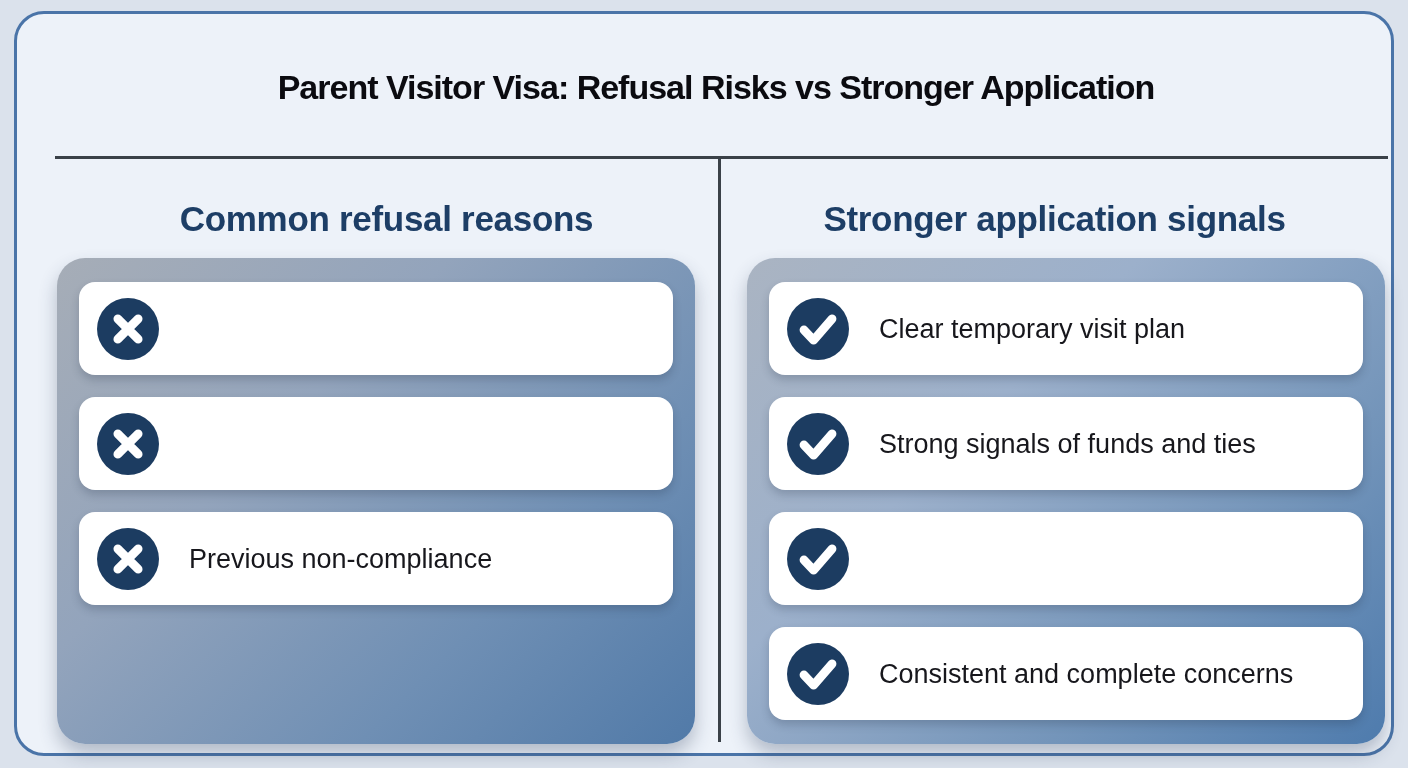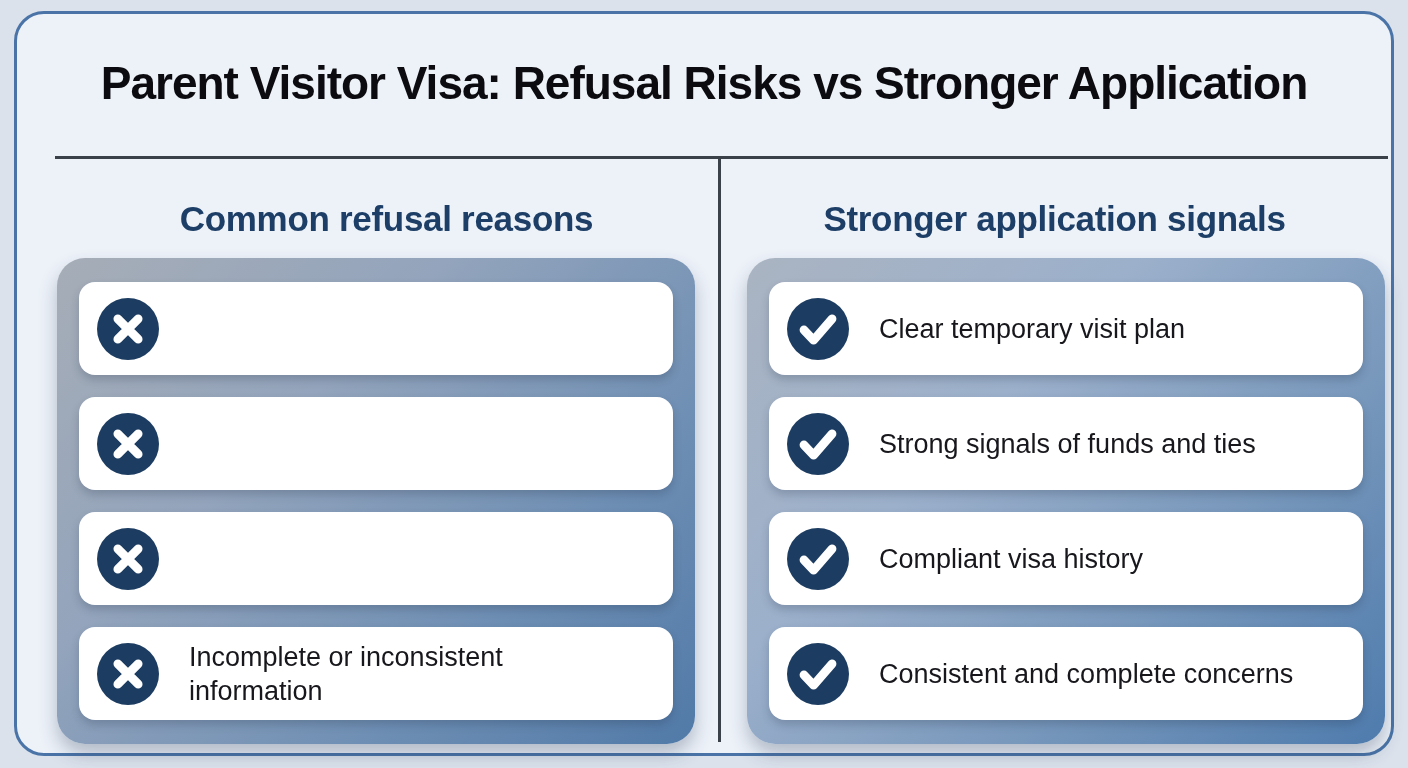--- a/index.html
+++ b/index.html
@@ -24,23 +24,23 @@
     height: 739px;
     background: #edf2f9;
     border: 3px solid #4a74a8;
     border-radius: 30px;
   }
   .title {
     position: absolute;
     left: 0;
     top: 42px;
     width: 100%;
-    margin: 0;
+    margin: 12px;
     text-align: center;
-    font-size: 46px;
+    font-size: 34px;
     font-weight: bold;
     letter-spacing: -1px;
     color: #0b0b10;
   }
   .h-divider {
     position: absolute;
     left: 38px;
     top: 142px;
     width: 1333px;
     height: 3px;
@@ -147,31 +147,23 @@
         </span>
       </div>
 
       <div class="item-card">
         <span class="badge">
           <svg width="62" height="62" viewBox="0 0 64 64">
             <circle cx="32" cy="32" r="32" fill="#1c3c61"></circle>
             <path d="M21.5 21.5 L42.5 42.5 M42.5 21.5 L21.5 42.5" stroke="#ffffff" stroke-width="9" stroke-linecap="round"></path>
           </svg>
         </span>
-      </div>
-
-      <div class="item-card">
-        <span class="badge">
-          <svg width="62" height="62" viewBox="0 0 64 64">
-            <circle cx="32" cy="32" r="32" fill="#1c3c61"></circle>
-            <path d="M21.5 21.5 L42.5 42.5 M42.5 21.5 L21.5 42.5" stroke="#ffffff" stroke-width="9" stroke-linecap="round"></path>
-          </svg>
-        </span>
-        <span class="item-text">Incomplete or inconsistent information</span>
-      </div>
+        <span class="item-text">Previous non-compliance</span>
+      </div>
+
 
     </div>
 
     <div class="panel right-panel">
 
       <div class="item-card">
         <span class="badge">
           <svg width="62" height="62" viewBox="0 0 64 64">
             <circle cx="32" cy="32" r="32" fill="#1c3c61"></circle>
             <path d="M17.5 33 L27.5 43.5 L46.5 21.5" stroke="#ffffff" stroke-width="9" stroke-linecap="round" stroke-linejoin="round" fill="none"></path>
@@ -190,21 +182,20 @@
         <span class="item-text">Strong signals of funds and ties</span>
       </div>
 
       <div class="item-card">
         <span class="badge">
           <svg width="62" height="62" viewBox="0 0 64 64">
             <circle cx="32" cy="32" r="32" fill="#1c3c61"></circle>
             <path d="M17.5 33 L27.5 43.5 L46.5 21.5" stroke="#ffffff" stroke-width="9" stroke-linecap="round" stroke-linejoin="round" fill="none"></path>
           </svg>
         </span>
-        <span class="item-text">Compliant visa history</span>
       </div>
 
       <div class="item-card">
         <span class="badge">
           <svg width="62" height="62" viewBox="0 0 64 64">
             <circle cx="32" cy="32" r="32" fill="#1c3c61"></circle>
             <path d="M17.5 33 L27.5 43.5 L46.5 21.5" stroke="#ffffff" stroke-width="9" stroke-linecap="round" stroke-linejoin="round" fill="none"></path>
           </svg>
         </span>
         <span class="item-text">Consistent and complete concerns</span>

